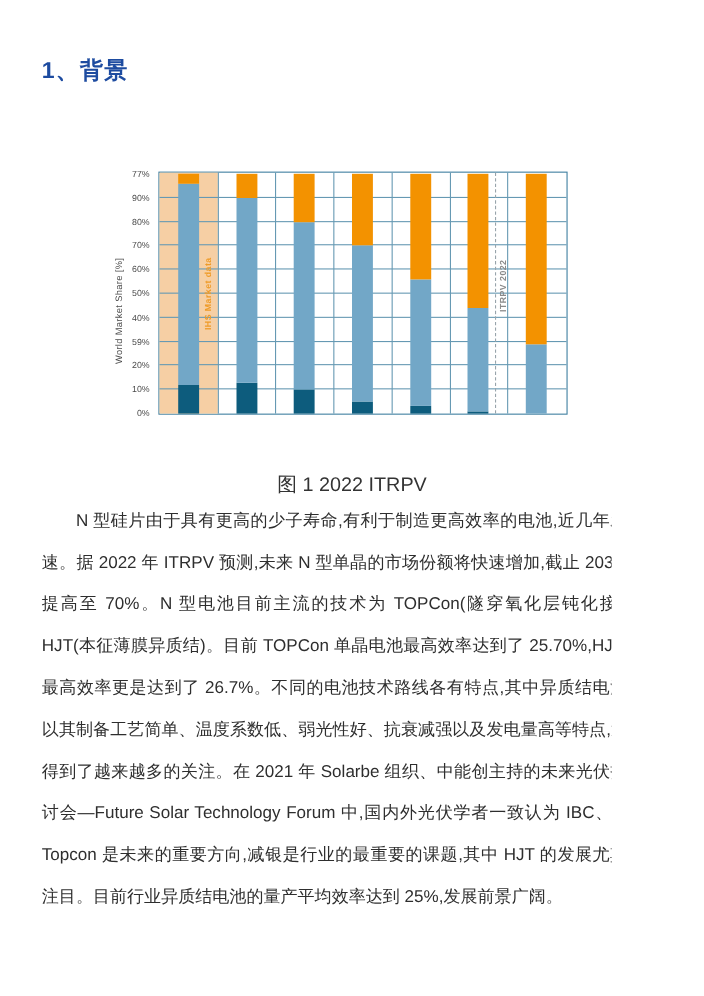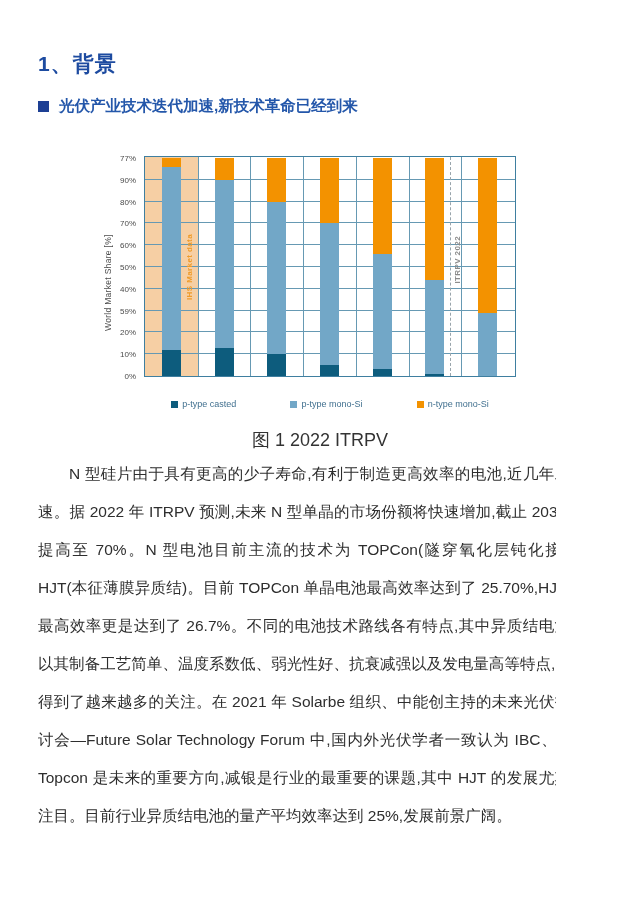--- a/index.html
+++ b/index.html
@@ -40,24 +40,20 @@
                   font-size:15.5px;line-height:38px;color:#2e2e2e;
                   text-align:justify;text-indent:31px;}
 </style>
 </head>
 <body>
 
 <div class="page">
 
   <div class="heading">1、背景</div>
 
-  <div class="bullet-row">
-    <span class="bullet-square"></span>
-    <span class="bullet-text">光伏产业技术迭代加速,新技术革命已经到来</span>
-  </div>
 
   <div class="figure">
     <div class="ylabel">World Market Share [%]</div>
     <div class="yticks" id="yticks">
         <span class="ytick" style="bottom: 1px;">0%</span>
         <span class="ytick" style="bottom: 22.8px;">10%</span>
         <span class="ytick" style="bottom: 44.6px;">20%</span>
         <span class="ytick" style="bottom: 66.4px;">59%</span>
         <span class="ytick" style="bottom: 88.2px;">40%</span>
         <span class="ytick" style="bottom: 110px;">50%</span>
@@ -101,33 +97,19 @@
         <div class="bar-seg" style="left: 227.714px; width: 19px; bottom: 122.08px; height: 95.92px; background: rgb(243, 146, 0);"></div>
         <div class="bar-seg" style="left: 280.429px; width: 19px; bottom: 0px; height: 2.18px; background: rgb(13, 92, 125);"></div>
         <div class="bar-seg" style="left: 280.429px; width: 19px; bottom: 2.18px; height: 93.74px; background: rgb(114, 167, 199);"></div>
         <div class="bar-seg" style="left: 280.429px; width: 19px; bottom: 95.92px; height: 122.08px; background: rgb(243, 146, 0);"></div>
         <div class="bar-seg" style="left: 333.143px; width: 19px; bottom: 0px; height: 63.22px; background: rgb(114, 167, 199);"></div>
         <div class="bar-seg" style="left: 333.143px; width: 19px; bottom: 63.22px; height: 154.78px; background: rgb(243, 146, 0);"></div>
         <div class="vtext" style="left: 39.7143px; top: 35%; color: rgb(239, 155, 40);">IHS Market data</div>
         <div class="vline-dashed" style="left: 305.286px;"></div>
         <div class="vtext" style="left: 308.286px; top: 36%; color: rgb(138, 138, 138);">ITRPV 2022</div>
       </div>
-    <div class="legend" id="legend">
-        <div class="legend-item">
-          <span class="legend-swatch" style="background: rgb(13, 92, 125);"></span>
-          <span>p-type casted</span>
-        </div>
-        <div class="legend-item">
-          <span class="legend-swatch" style="background: rgb(114, 167, 199);"></span>
-          <span>p-type mono-Si</span>
-        </div>
-        <div class="legend-item">
-          <span class="legend-swatch" style="background: rgb(243, 146, 0);"></span>
-          <span>n-type mono-Si</span>
-        </div>
-      </div>
   </div>
 
   <div class="caption">图 1 2022 ITRPV</div>
 
   <div class="body-paragraph">N 型硅片由于具有更高的少子寿命,有利于制造更高效率的电池,近几年发展迅速。据 2022 年 ITRPV 预测,未来 N 型单晶的市场份额将快速增加,截止 2032 年将提高至 70%。N 型电池目前主流的技术为 TOPCon(隧穿氧化层钝化接触)和 HJT(本征薄膜异质结)。目前 TOPCon 单晶电池最高效率达到了 25.70%,HJT 电池最高效率更是达到了 26.7%。不同的电池技术路线各有特点,其中异质结电池技术以其制备工艺简单、温度系数低、弱光性好、抗衰减强以及发电量高等特点,近几年得到了越来越多的关注。在 2021 年 Solarbe 组织、中能创主持的未来光伏技术研讨会—Future Solar Technology Forum 中,国内外光伏学者一致认为 IBC、HJT、Topcon 是未来的重要方向,减银是行业的最重要的课题,其中 HJT 的发展尤其引人注目。目前行业异质结电池的量产平均效率达到 25%,发展前景广阔。</div>
 
 </div>
 
 </body></html>

